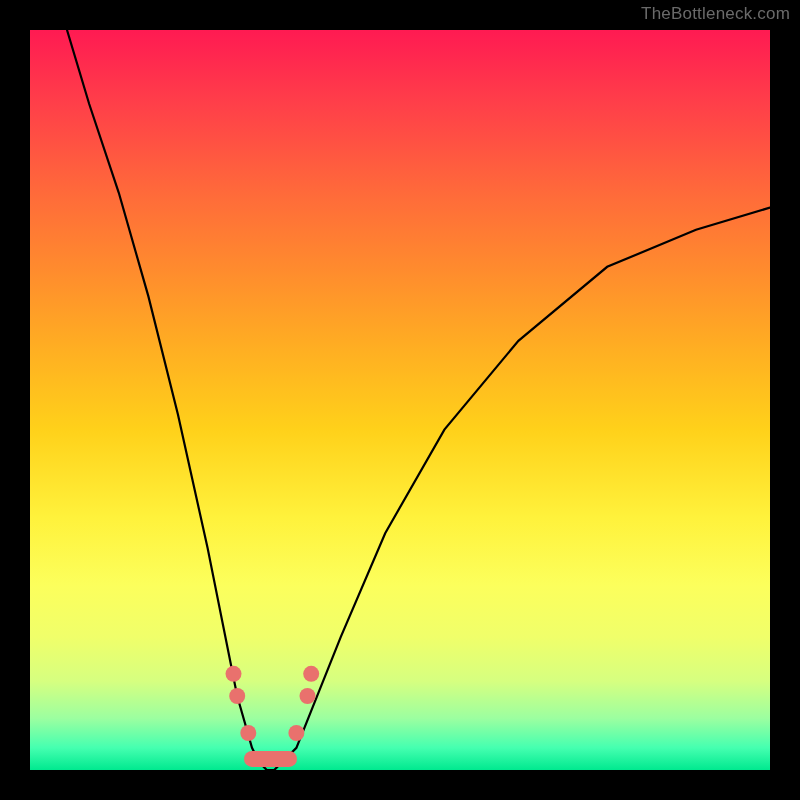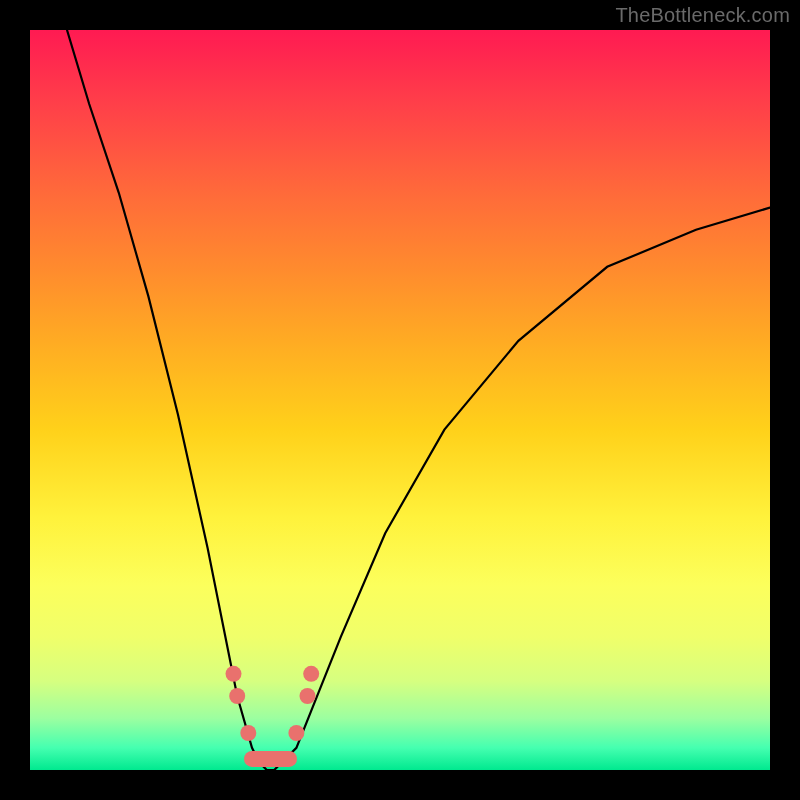--- a/index.html
+++ b/index.html
@@ -39,21 +39,21 @@
       #9cffa0 93%,
       #45ffb0 97%,
       #00e98f 100%
     );
   }
   .watermark {
     position: absolute;
     top: 4px;
     right: 10px;
     color: #6a6a6a;
-    font-size: 20px;
+    font-size: 17px;
     font-weight: 500;
     letter-spacing: 0.2px;
     user-select: none;
   }
   svg {
     position: absolute;
     top: 0; left: 0;
   }
   .curve {
     fill: none;

